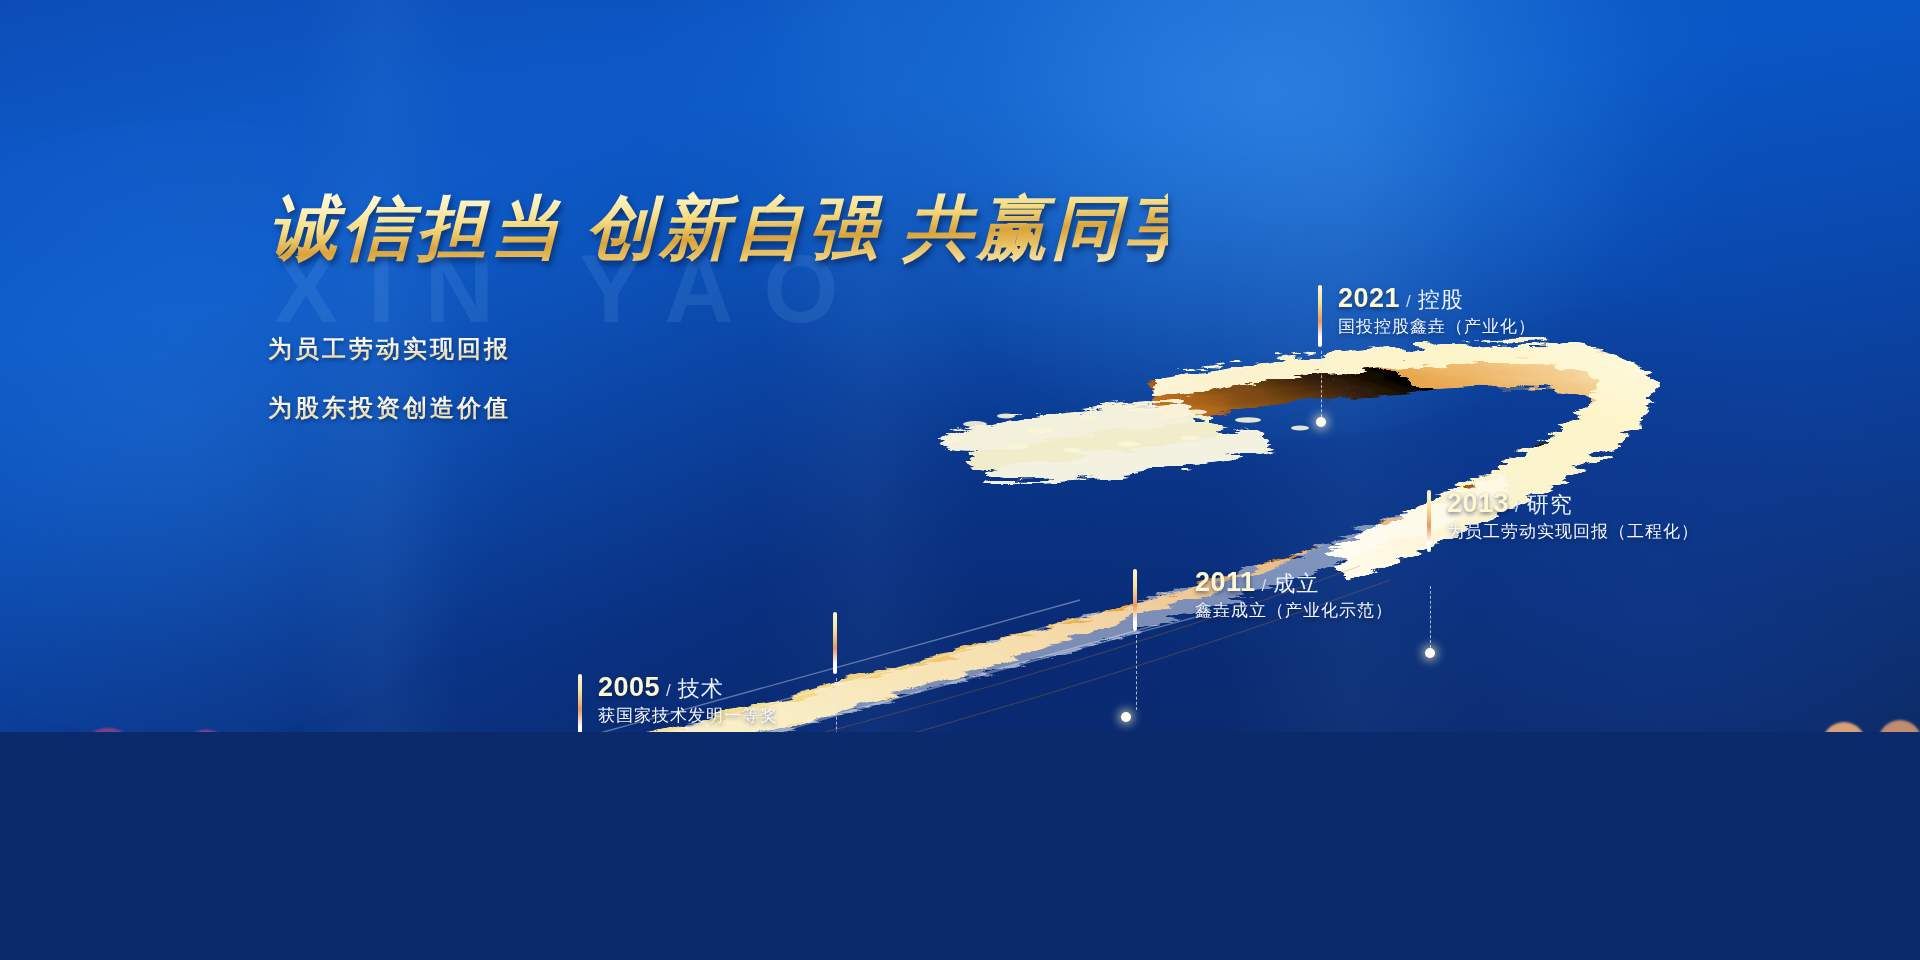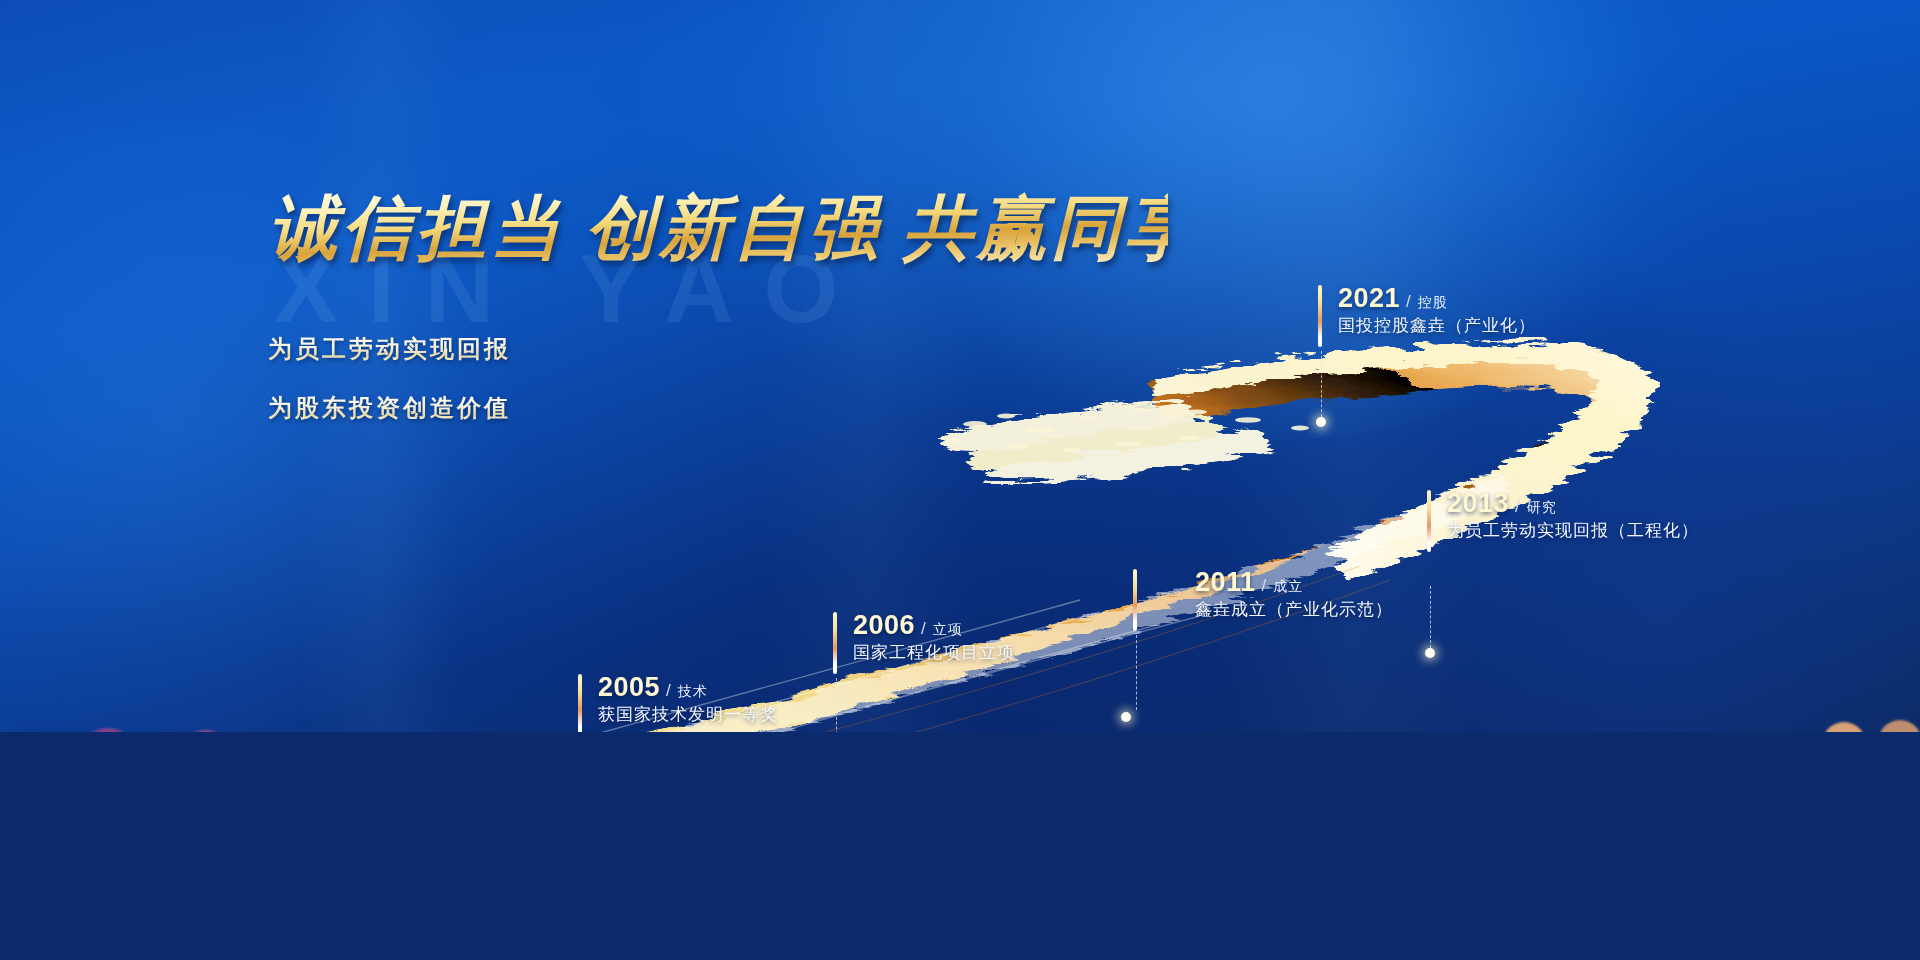--- a/index.html
+++ b/index.html
@@ -51,21 +51,21 @@
   
   #brush{position:absolute;left:0;top:0;width:1920px;height:960px;pointer-events:none;}
 
   
   .milestone{position:absolute;}
   .ms-bar{position:absolute;left:0;top:2px;width:4px;height:62px;border-radius:2px;
     background:linear-gradient(180deg,#fdf6cf 0%,#f6e39a 28%,#e79a64 58%,#ffffff 85%,#ffffff 100%);}
   .ms-txt{margin-left:20px;white-space:nowrap;}
   .ms-year{font-size:27px;font-weight:700;color:#fdf7d2;letter-spacing:.5px;
     text-shadow:0 2px 4px rgba(2,18,55,.55);}
-  .ms-tag{font-size:14px;font-weight:400;color:#eef3fb;margin-left:7px;letter-spacing:1px;}
+  .ms-tag{font-size:22px;font-weight:400;color:#eef3fb;margin-left:7px;letter-spacing:1px;}
   .ms-sep{font-size:17px;color:#cfddf0;margin-left:6px;}
   .ms-desc{font-size:17px;color:#f4f8ff;letter-spacing:1px;
     text-shadow:0 2px 4px rgba(2,18,55,.5);}
   .ms-leader{position:absolute;width:0;border-left:1px dashed rgba(218,232,250,.75);}
   .ms-dot{position:absolute;width:10px;height:10px;border-radius:50%;background:#fffdf3;
     box-shadow:0 0 10px 3px rgba(255,246,200,.6);}
 </style>
 </head>
 <body>
 
@@ -243,24 +243,20 @@
         <div class="ms-bar"></div>
         <div class="ms-txt">
           <div><span class="ms-year">2005</span><span class="ms-sep">/</span><span class="ms-tag">技术</span></div>
           <div class="ms-desc">获国家技术发明一等奖</div>
         </div>
       </div>
       <div class="ms-leader" style="left: 581px; top: 740px; height: 50px;"></div>
       <div class="ms-dot" style="left: 576px; top: 790px;"></div>
       <div class="milestone" style="left: 833px; top: 610px;">
         <div class="ms-bar"></div>
-        <div class="ms-txt">
-          <div><span class="ms-year">2006</span><span class="ms-sep">/</span><span class="ms-tag">立项</span></div>
-          <div class="ms-desc">国家工程化项目立项</div>
-        </div>
       </div>
       <div class="ms-leader" style="left: 836px; top: 678px; height: 66px;"></div>
       <div class="ms-dot" style="left: 831px; top: 748px;"></div>
       <div class="milestone" style="left: 1133px; top: 567px; padding-left: 42px;">
         <div class="ms-bar"></div>
         <div class="ms-txt">
           <div><span class="ms-year">2011</span><span class="ms-sep">/</span><span class="ms-tag">成立</span></div>
           <div class="ms-desc">鑫垚成立（产业化示范）</div>
         </div>
       </div>

